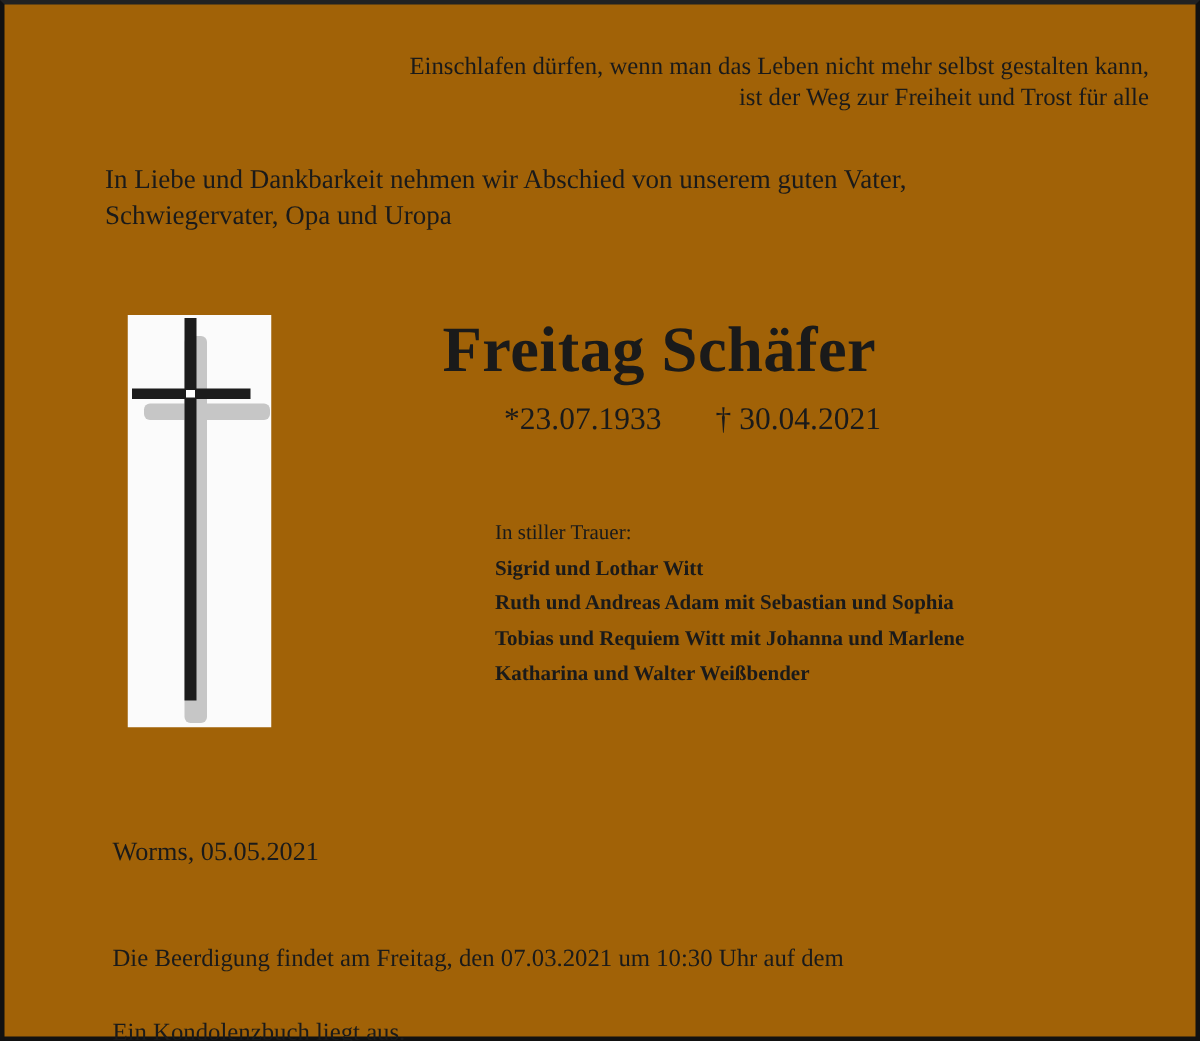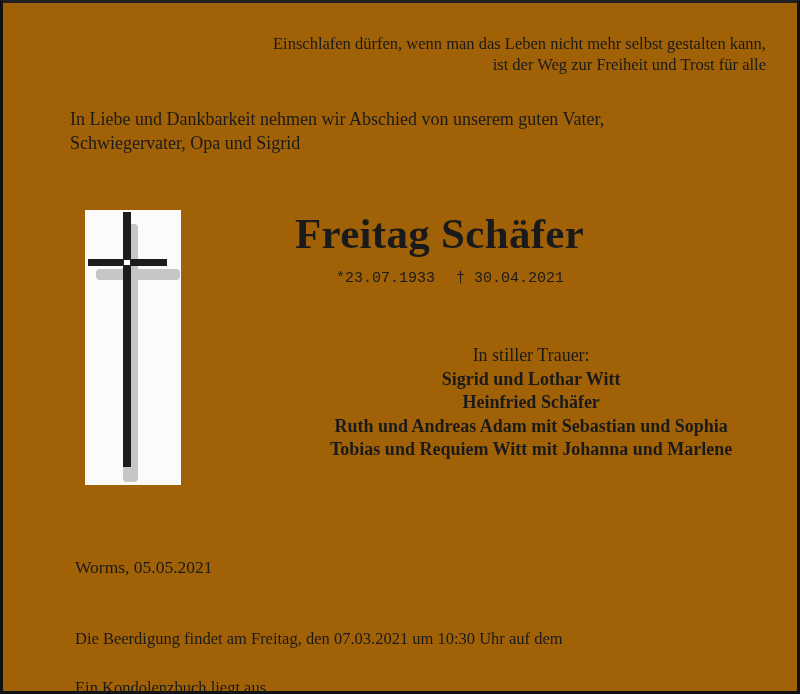--- a/index.html
+++ b/index.html
@@ -19,25 +19,25 @@
     font-size: 18px; line-height: 24px;
   }
   .cross {
     position: absolute; left: 82px; top: 207px; width: 96px; height: 275px;
   }
   .name {
     position: absolute; left: 292px; top: 205px; font-size: 43px; font-weight: bold;
     line-height: 52px; letter-spacing: 0.3px;
   }
   .dates {
-    position: absolute; left: 333px; top: 262px; font-size: 15px; line-height: 28px;
-    display: flex; gap: 21px; font-family: Liberation Mono, monospace;
+    position: absolute; left: 333px; top: 262px; font-size: 21px; line-height: 28px;
+    display: flex; gap: 36px;
   }
   .mourners {
-    position: absolute; left: 327px; top: 341px; font-size: 18px; line-height: 23.5px; text-align: center;
+    position: absolute; left: 327px; top: 341px; font-size: 14px; line-height: 23.5px;
   }
   .mourners .lead { font-weight: normal; }
   .mourners .fam { font-weight: bold; }
   .place-date {
     position: absolute; left: 72px; top: 552px; font-size: 17.5px; line-height: 24px;
   }
   .funeral {
     position: absolute; left: 72px; top: 597px; width: 660px; font-size: 16.5px; line-height: 21px;
   }
   .funeral div { white-space: nowrap; margin-top: 28px; }
@@ -47,21 +47,21 @@
 
 <div class="frame">
 
   <div class="motto serif">
     <div>Einschlafen dürfen, wenn man das Leben nicht mehr selbst gestalten kann,</div>
     <div>ist der Weg zur Freiheit und Trost für alle</div>
   </div>
 
   <div class="intro serif">
     <div>In Liebe und Dankbarkeit nehmen wir Abschied von unserem guten Vater,</div>
-    <div>Schwiegervater, Opa und Sigrid</div>
+    <div>Schwiegervater, Opa und Uropa</div>
   </div>
 
   <div class="cross">
     <svg width="96" height="275" viewBox="0 0 96 275">
       <rect x="0" y="0" width="96" height="275" fill="#fbfbfb"></rect>
 
       <rect x="38" y="14" width="15" height="258" rx="4" fill="#c6c6c6"></rect>
       <rect x="11" y="59" width="84" height="11" rx="4" fill="#c6c6c6"></rect>
 
       <rect x="38" y="2" width="8" height="255" fill="#1c1c1c"></rect>
@@ -73,23 +73,23 @@
   <div class="name serif">Freitag Schäfer</div>
 
   <div class="dates serif">
     <span>*23.07.1933</span>
     <span>† 30.04.2021</span>
   </div>
 
   <div class="mourners serif">
     <div class="lead">In stiller Trauer:</div>
     <div class="fam">Sigrid und Lothar Witt</div>
-    <div class="fam">Heinfried Schäfer</div>
     <div class="fam">Ruth und Andreas Adam mit Sebastian und Sophia</div>
     <div class="fam">Tobias und Requiem Witt mit Johanna und Marlene</div>
+    <div class="fam">Katharina und Walter Weißbender</div>
   </div>
 
   <div class="place-date serif">Worms, 05.05.2021</div>
 
   <div class="funeral serif">
     <div>Die Beerdigung findet am Freitag, den 07.03.2021 um 10:30 Uhr auf dem</div>
     <div>Ein Kondolenzbuch liegt aus.</div>
   </div>
 
 </div>

